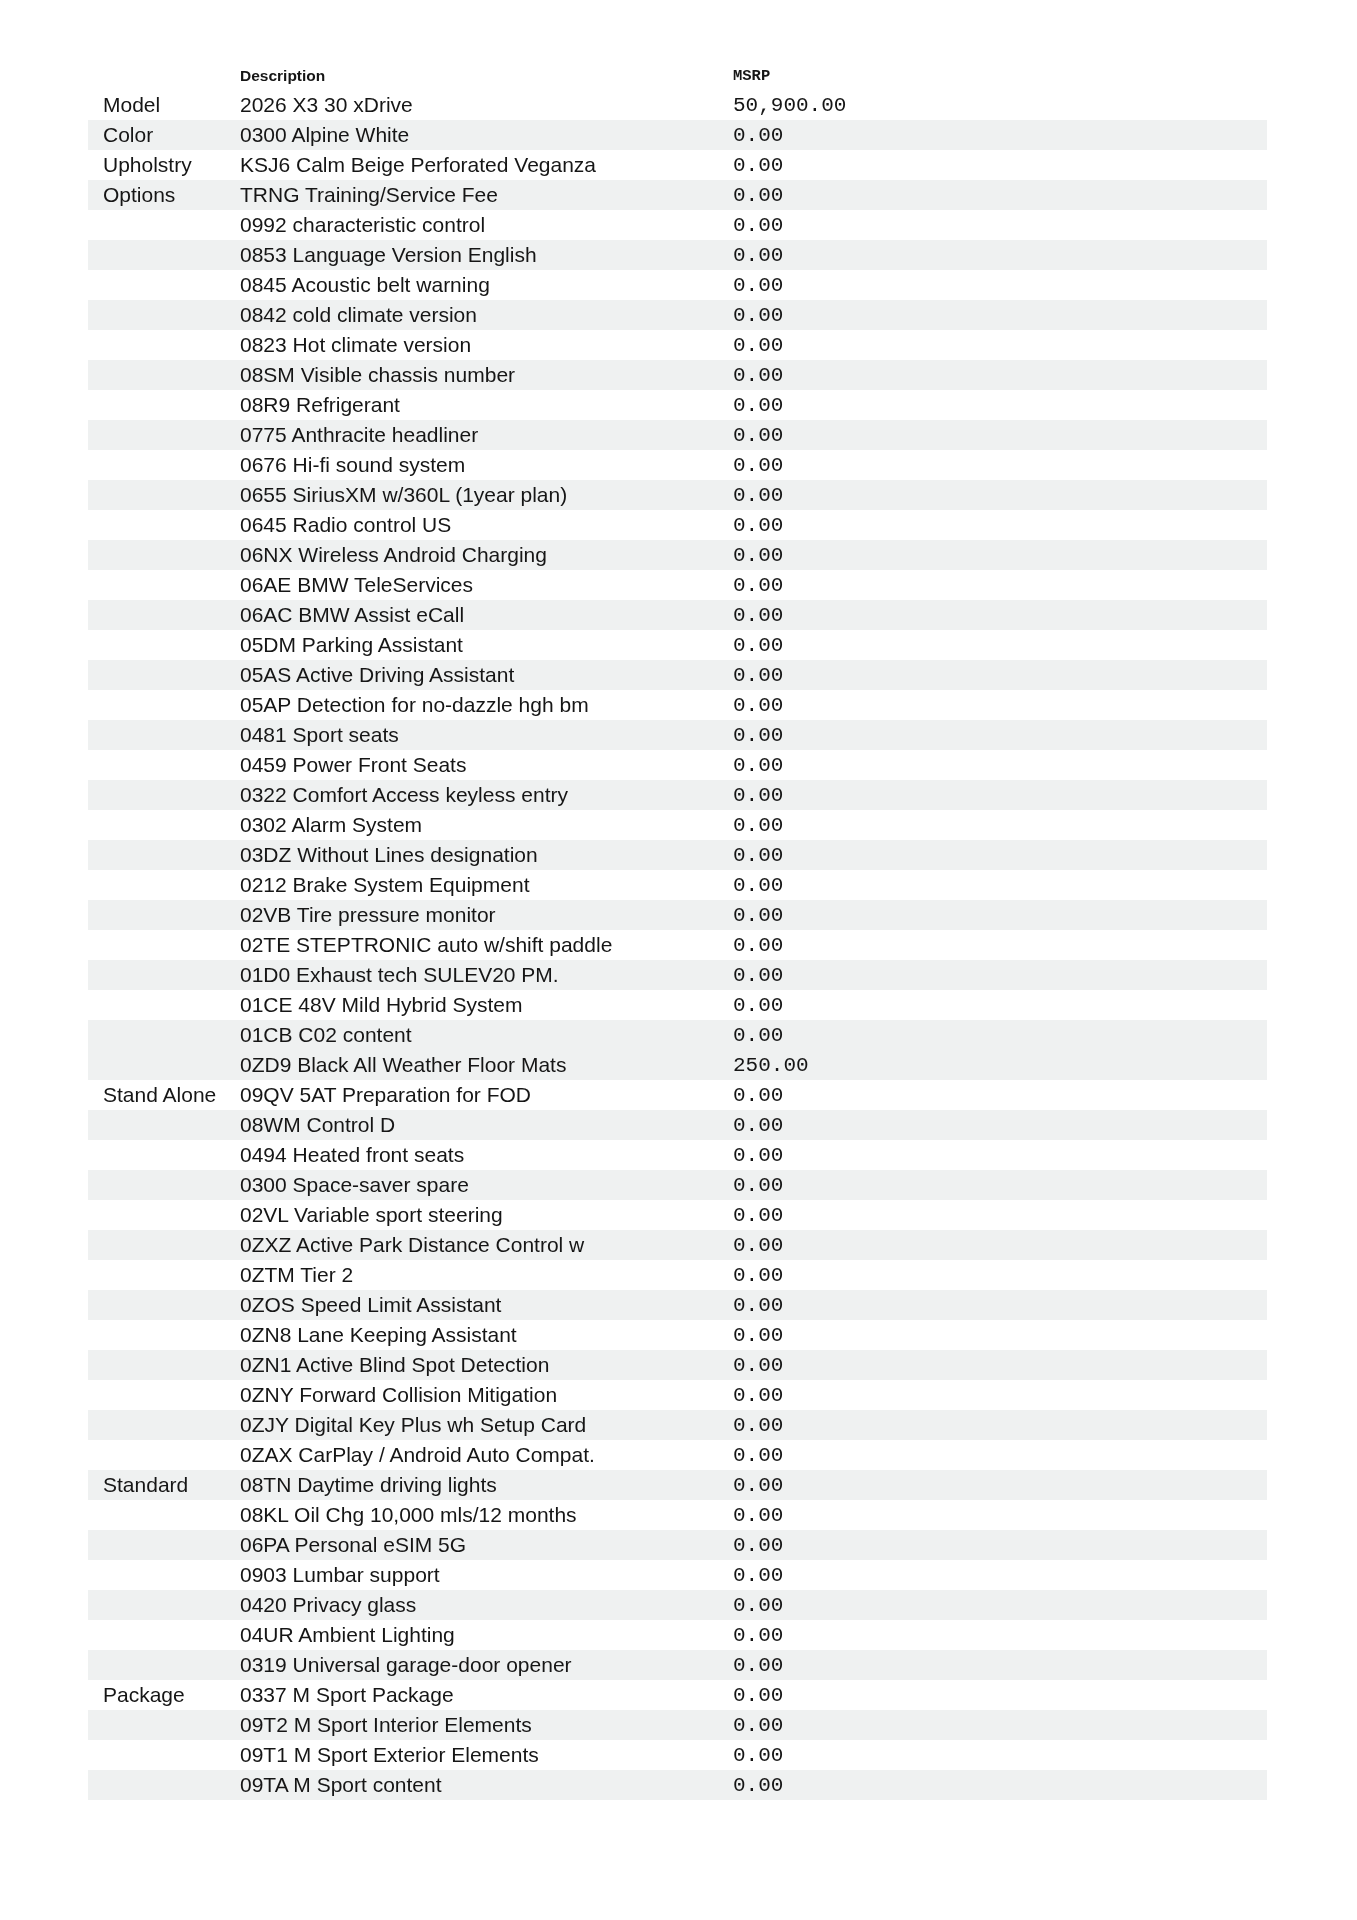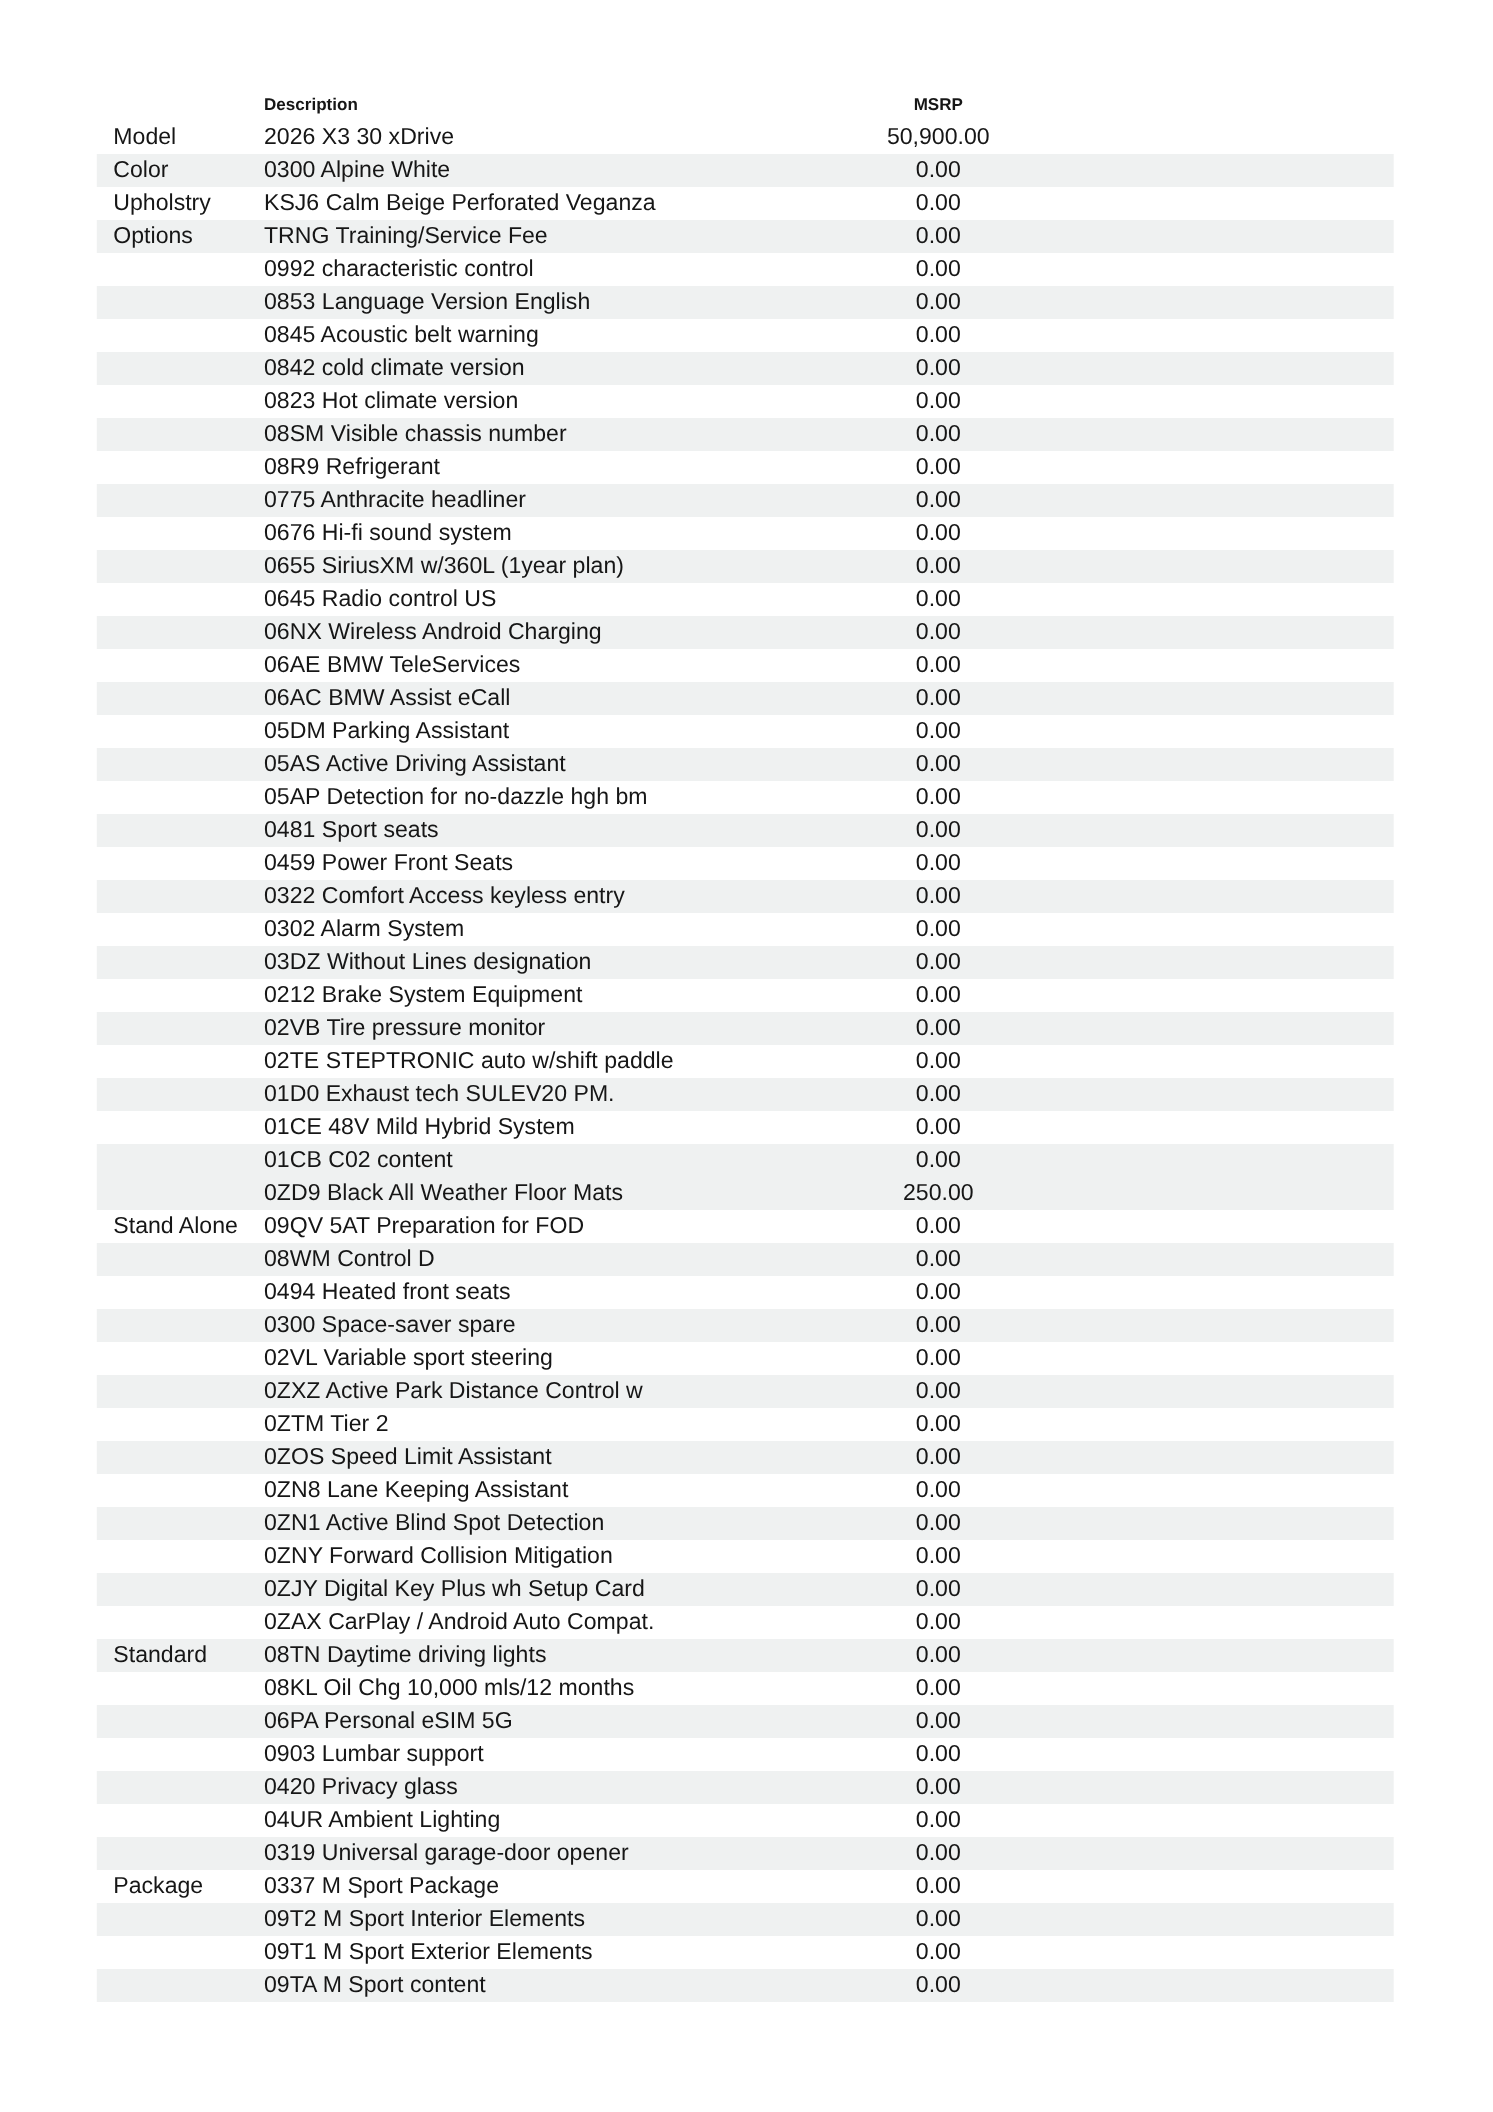--- a/index.html
+++ b/index.html
@@ -8,39 +8,38 @@
     background: #ffffff;
     font-family: "Liberation Sans", "DejaVu Sans", sans-serif;
     color: #161616;
     position: relative;
     overflow: hidden;
   }
   .table {
     position: absolute;
     left: 88px; top: 62px;
     width: 1179px;
-    margin-top: 20px;
   }
   .header-row {
     display: flex;
     height: 28px;
     align-items: center;
     font-weight: bold;
     font-size: 15.5px;
   }
   .row {
     display: flex;
     height: 30px;
     align-items: center;
     font-size: 21px;
   }
   .row.alt { background: var(--row-alt, #eff1f1); }
   .cell-cat  { flex: none; width: 152px; padding-left: 15px; box-sizing: border-box; white-space: nowrap; }
   .cell-desc { flex: 1; white-space: nowrap; overflow: hidden; }
-  .cell-msrp { flex: none; width: 240px; text-align: center; white-space: nowrap; }
+  .cell-msrp { flex: none; width: 240px; text-align: left; white-space: nowrap; font-family: Liberation Mono, monospace; }
   .cell-spacer { flex: none; width: 294px; }
 </style>
 </head>
 <body>
 
 <div class="table">
   <div class="header-row">
     <div class="cell-cat"></div>
     <div class="cell-desc">Description</div>
     <div class="cell-msrp">MSRP</div>

